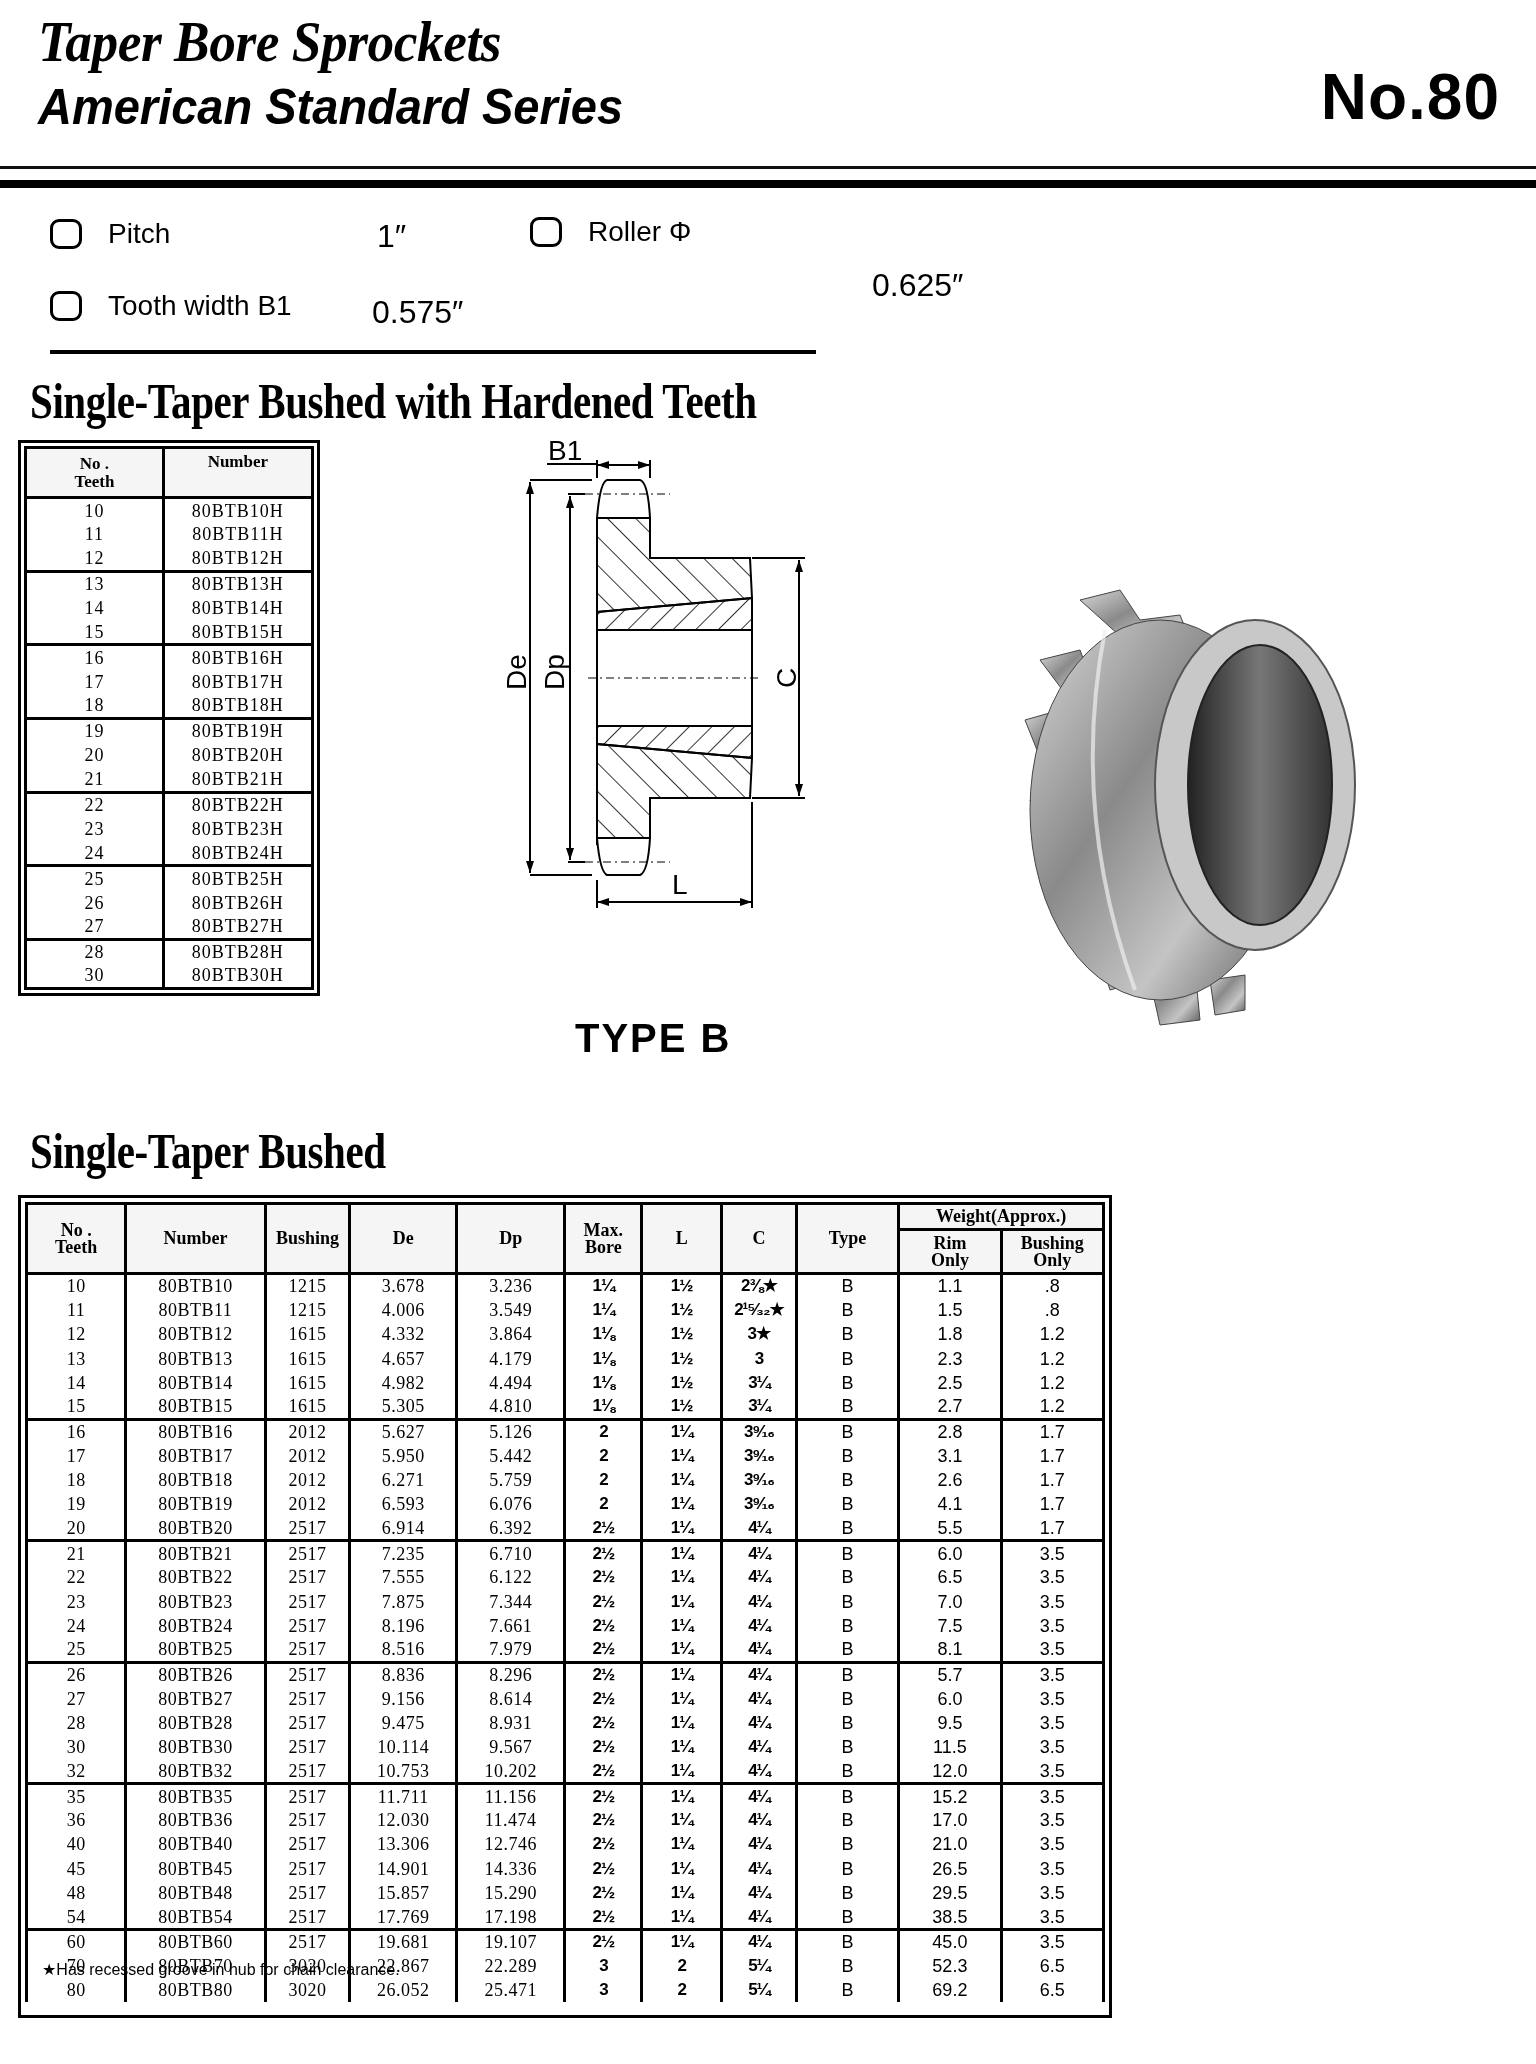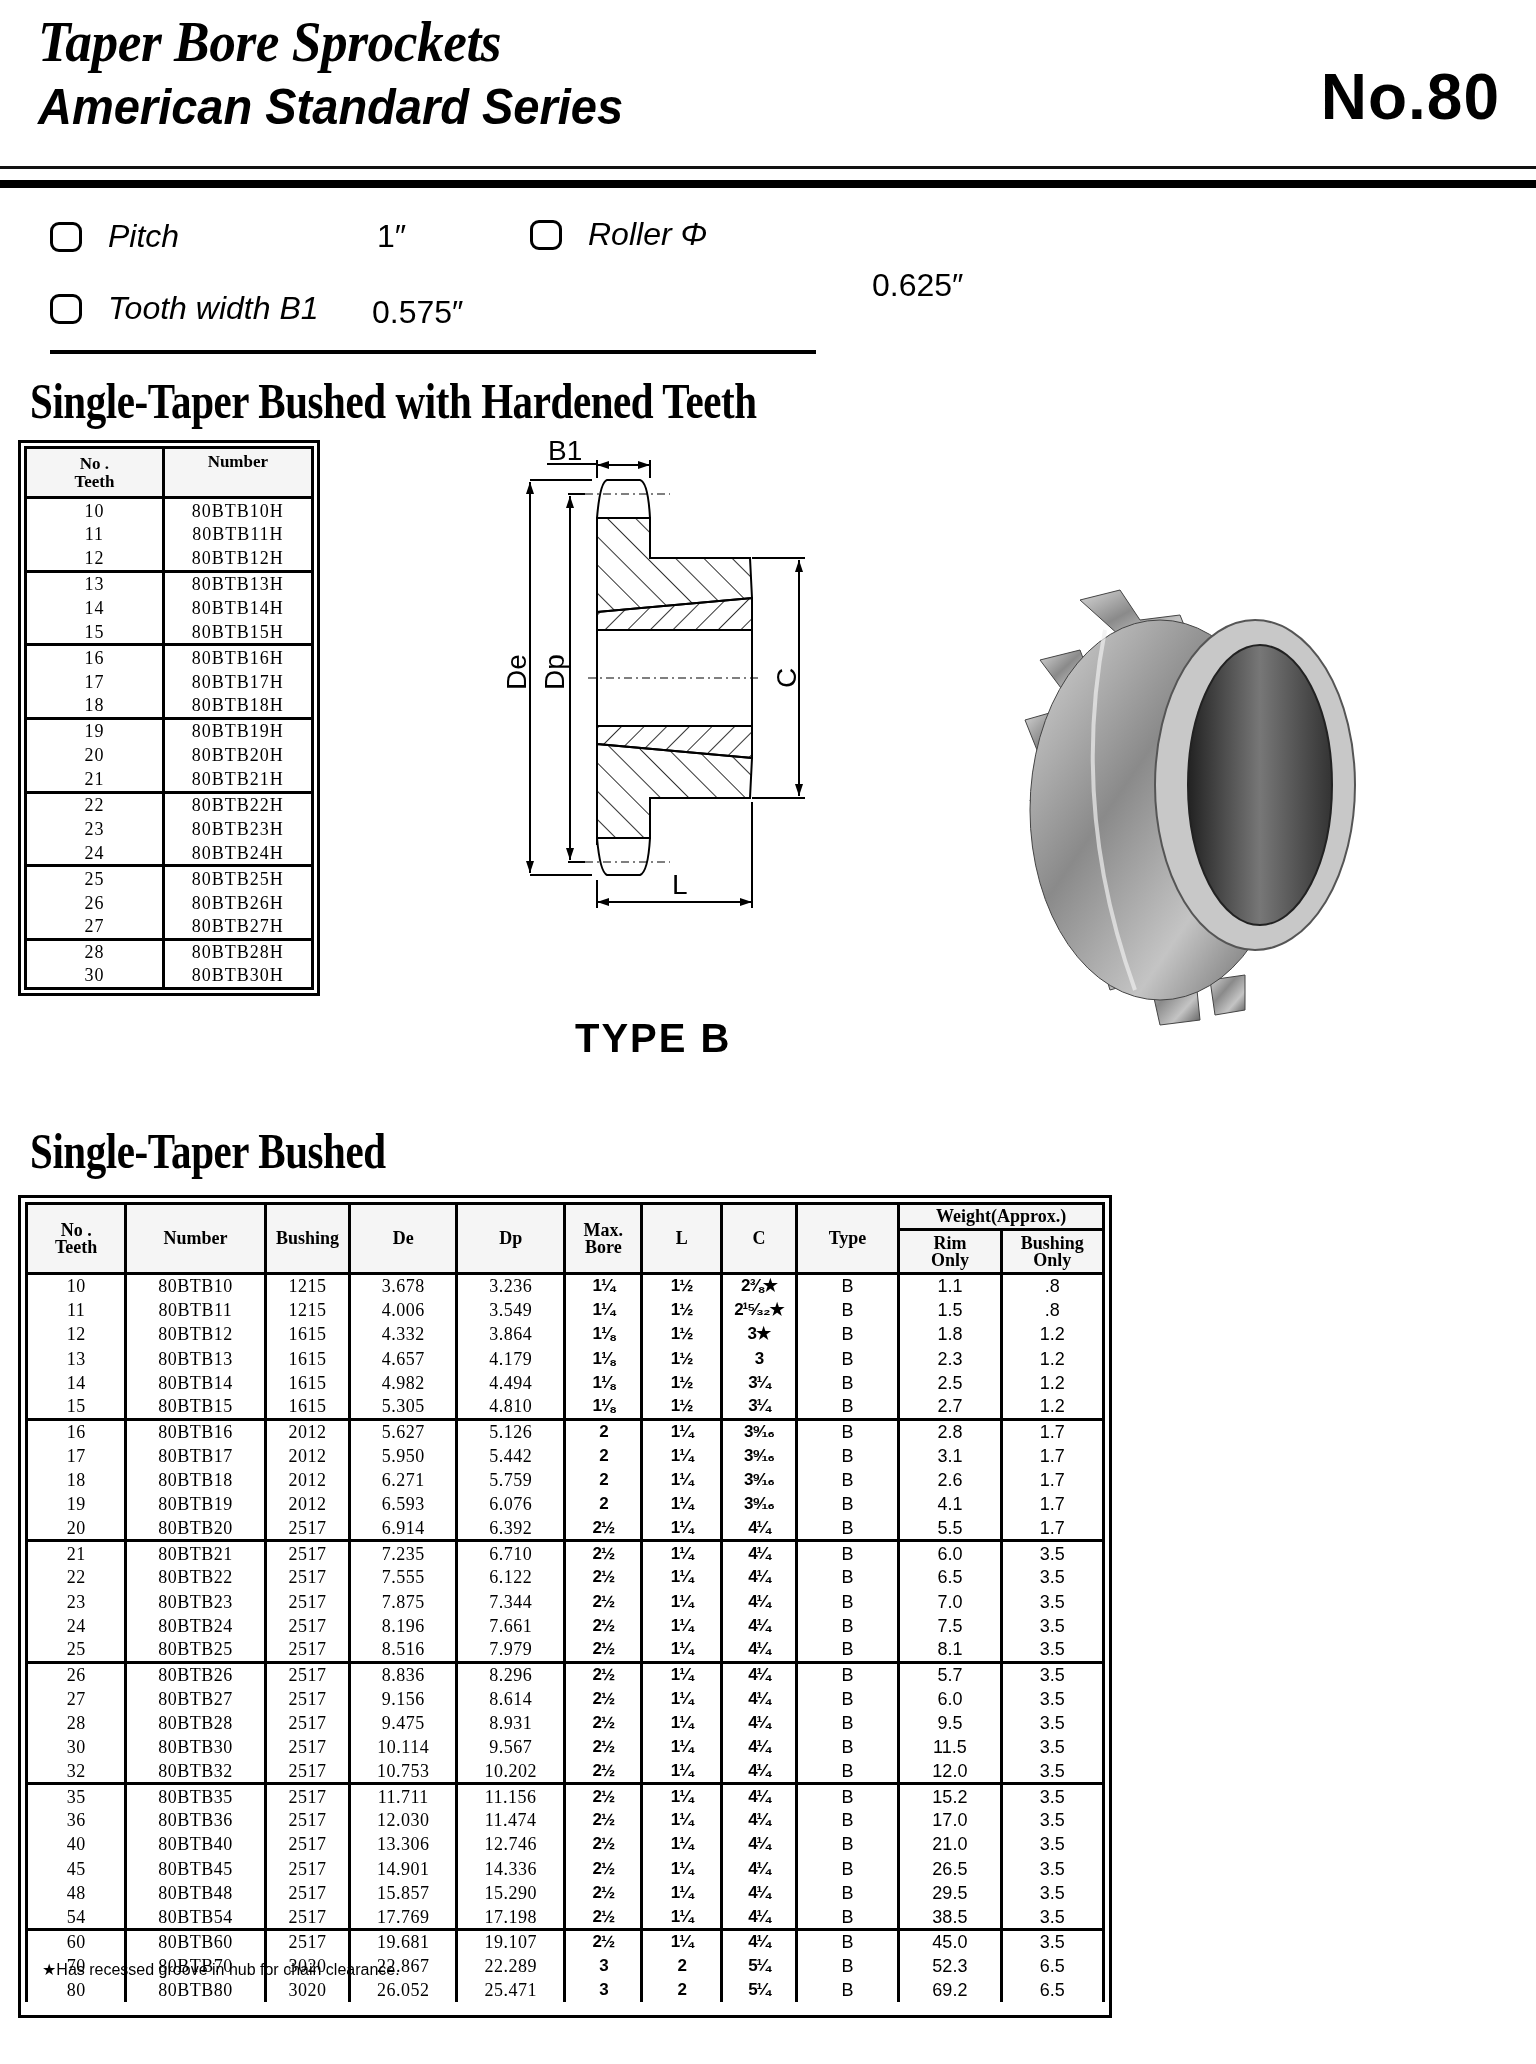--- a/index.html
+++ b/index.html
@@ -5,21 +5,21 @@
   * { box-sizing: border-box; margin: 0; padding: 0; }
   html, body { width: 1536px; height: 2064px; background: #fff; color: #000; overflow: hidden; }
   body { position: relative; font-family: "Liberation Sans", sans-serif; }
 
   .title1 { position: absolute; left: 38px; top: 8px; font-family: "Liberation Serif", serif; font-style: italic; font-weight: bold; font-size: 58px; letter-spacing: -0.5px; transform: scaleX(0.92); transform-origin: left; }
   .title2 { position: absolute; left: 38px; top: 78px; font-family: "Liberation Sans", sans-serif; font-style: italic; font-weight: bold; font-size: 50px; transform: scaleX(0.94); transform-origin: left; }
   .series-no { position: absolute; right: 36px; top: 60px; font-family: "Liberation Sans", sans-serif; font-weight: bold; font-size: 64px; letter-spacing: 1px; }
   .rule-thin { position: absolute; left: 0; width: 1536px; top: 166px; height: 3px; background: #111; }
   .rule-thick { position: absolute; left: 0; width: 1536px; top: 180px; height: 8px; background: #000; }
 
-  .spec { position: absolute; display: flex; align-items: center; font-size: 32px; font-style: italic; }
+  .spec { position: absolute; display: flex; align-items: center; font-size: 28px; }
   .checkbox { width: 32px; height: 30px; border: 3px solid #000; border-radius: 9px; display: inline-block; margin-right: 26px; }
   .spec-val { position: absolute; font-size: 32px; }
   .spec-rule { position: absolute; left: 50px; top: 350px; width: 766px; height: 4px; background: #000; }
 
   .section-title { position: absolute; left: 30px; font-family: "Liberation Serif", serif; font-weight: bold; font-size: 50px; transform: scaleX(0.82); transform-origin: left; letter-spacing: -0.5px; }
 
   
   .t1-outer { position: absolute; left: 18px; top: 440px; width: 302px; height: 556px; border: 3px solid #000; padding: 3px; }
   .t1 { width: 100%; height: 100%; border-collapse: collapse; font-family: "Liberation Serif", serif; }
   .t1 th { border: 3px solid #000; background: #f5f5f5; font-size: 17px; font-weight: bold; line-height: 18px; height: 50px; vertical-align: middle; }

